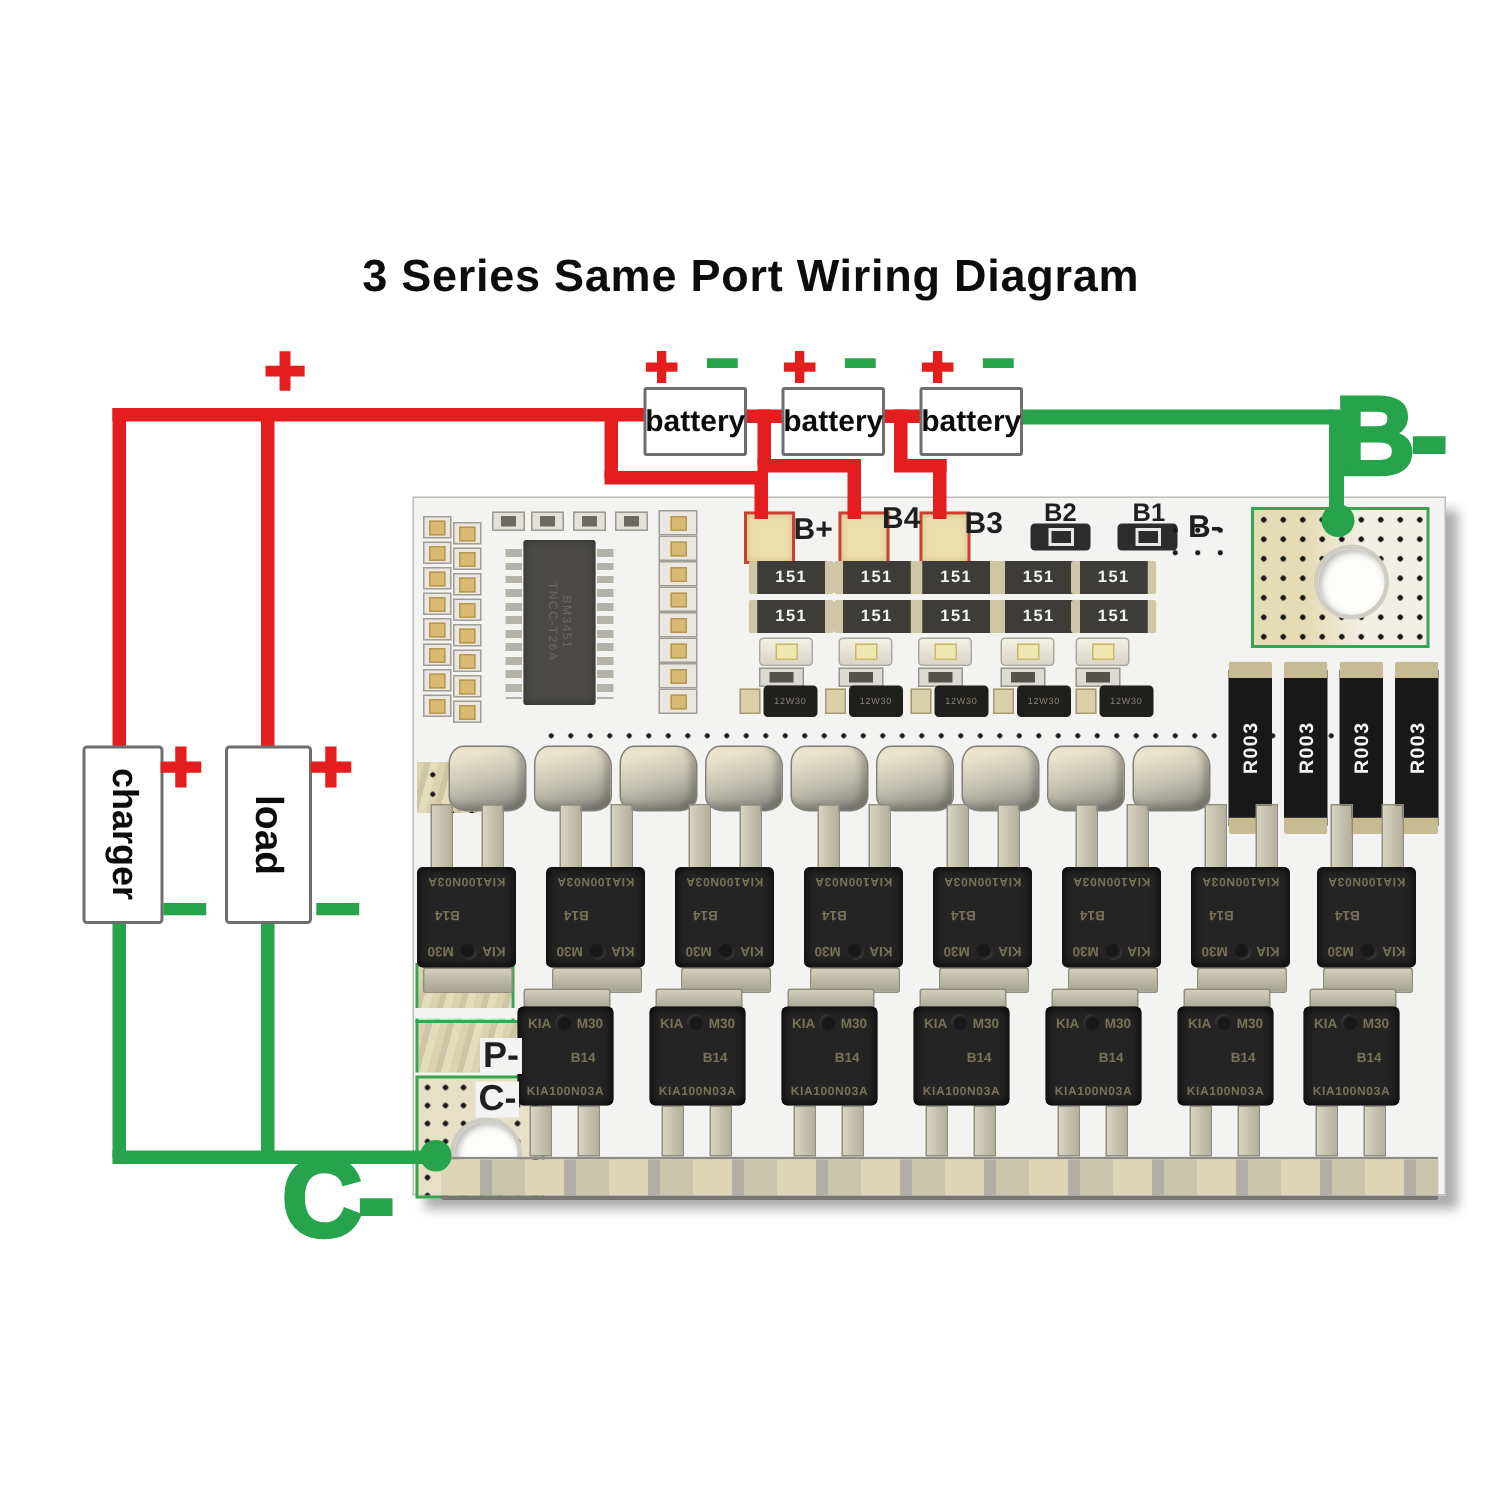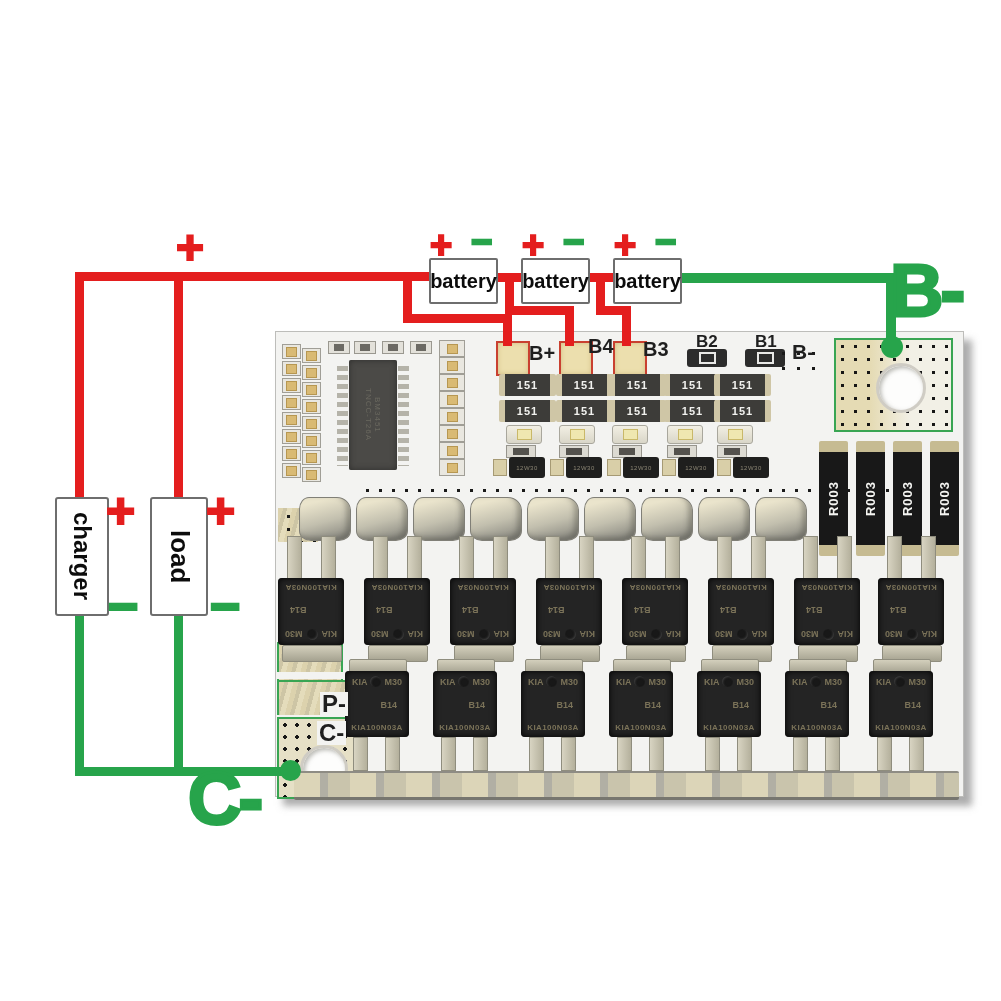--- a/index.html
+++ b/index.html
@@ -87,20 +87,21 @@
   .tab{background:linear-gradient(180deg,#d3cfbc,#a5a290);border:1px solid #8f8d7e;border-radius:2px;z-index:1;}
   .busbar{background:repeating-linear-gradient(90deg,#dcd5b8 0 26px,#b1afa4 26px 34px,#c9c4ac 34px 56px);
           border-top:2px solid #8e8c84;border-bottom:3px solid #77766f;border-radius:2px;}
   .wstrip{background:#f3f3f1;}
 </style>
 </head>
 <body>
 
 <div id="canvas">
 
+  <div id="title">3 Series Same Port Wiring Diagram</div>
 
   <div id="pcb">
 
     <div class="icpins" style="left:61px;top:34px;width:11px;height:100px;"></div>
     <div class="icpins" style="left:122px;top:34px;width:11px;height:100px;"></div>
     <div class="ic" style="left:73px;top:28px;width:48px;height:110px;">
       <div class="ictext" style="position:static;">BM3451
 TNCC-T26A</div>
     </div>
 

